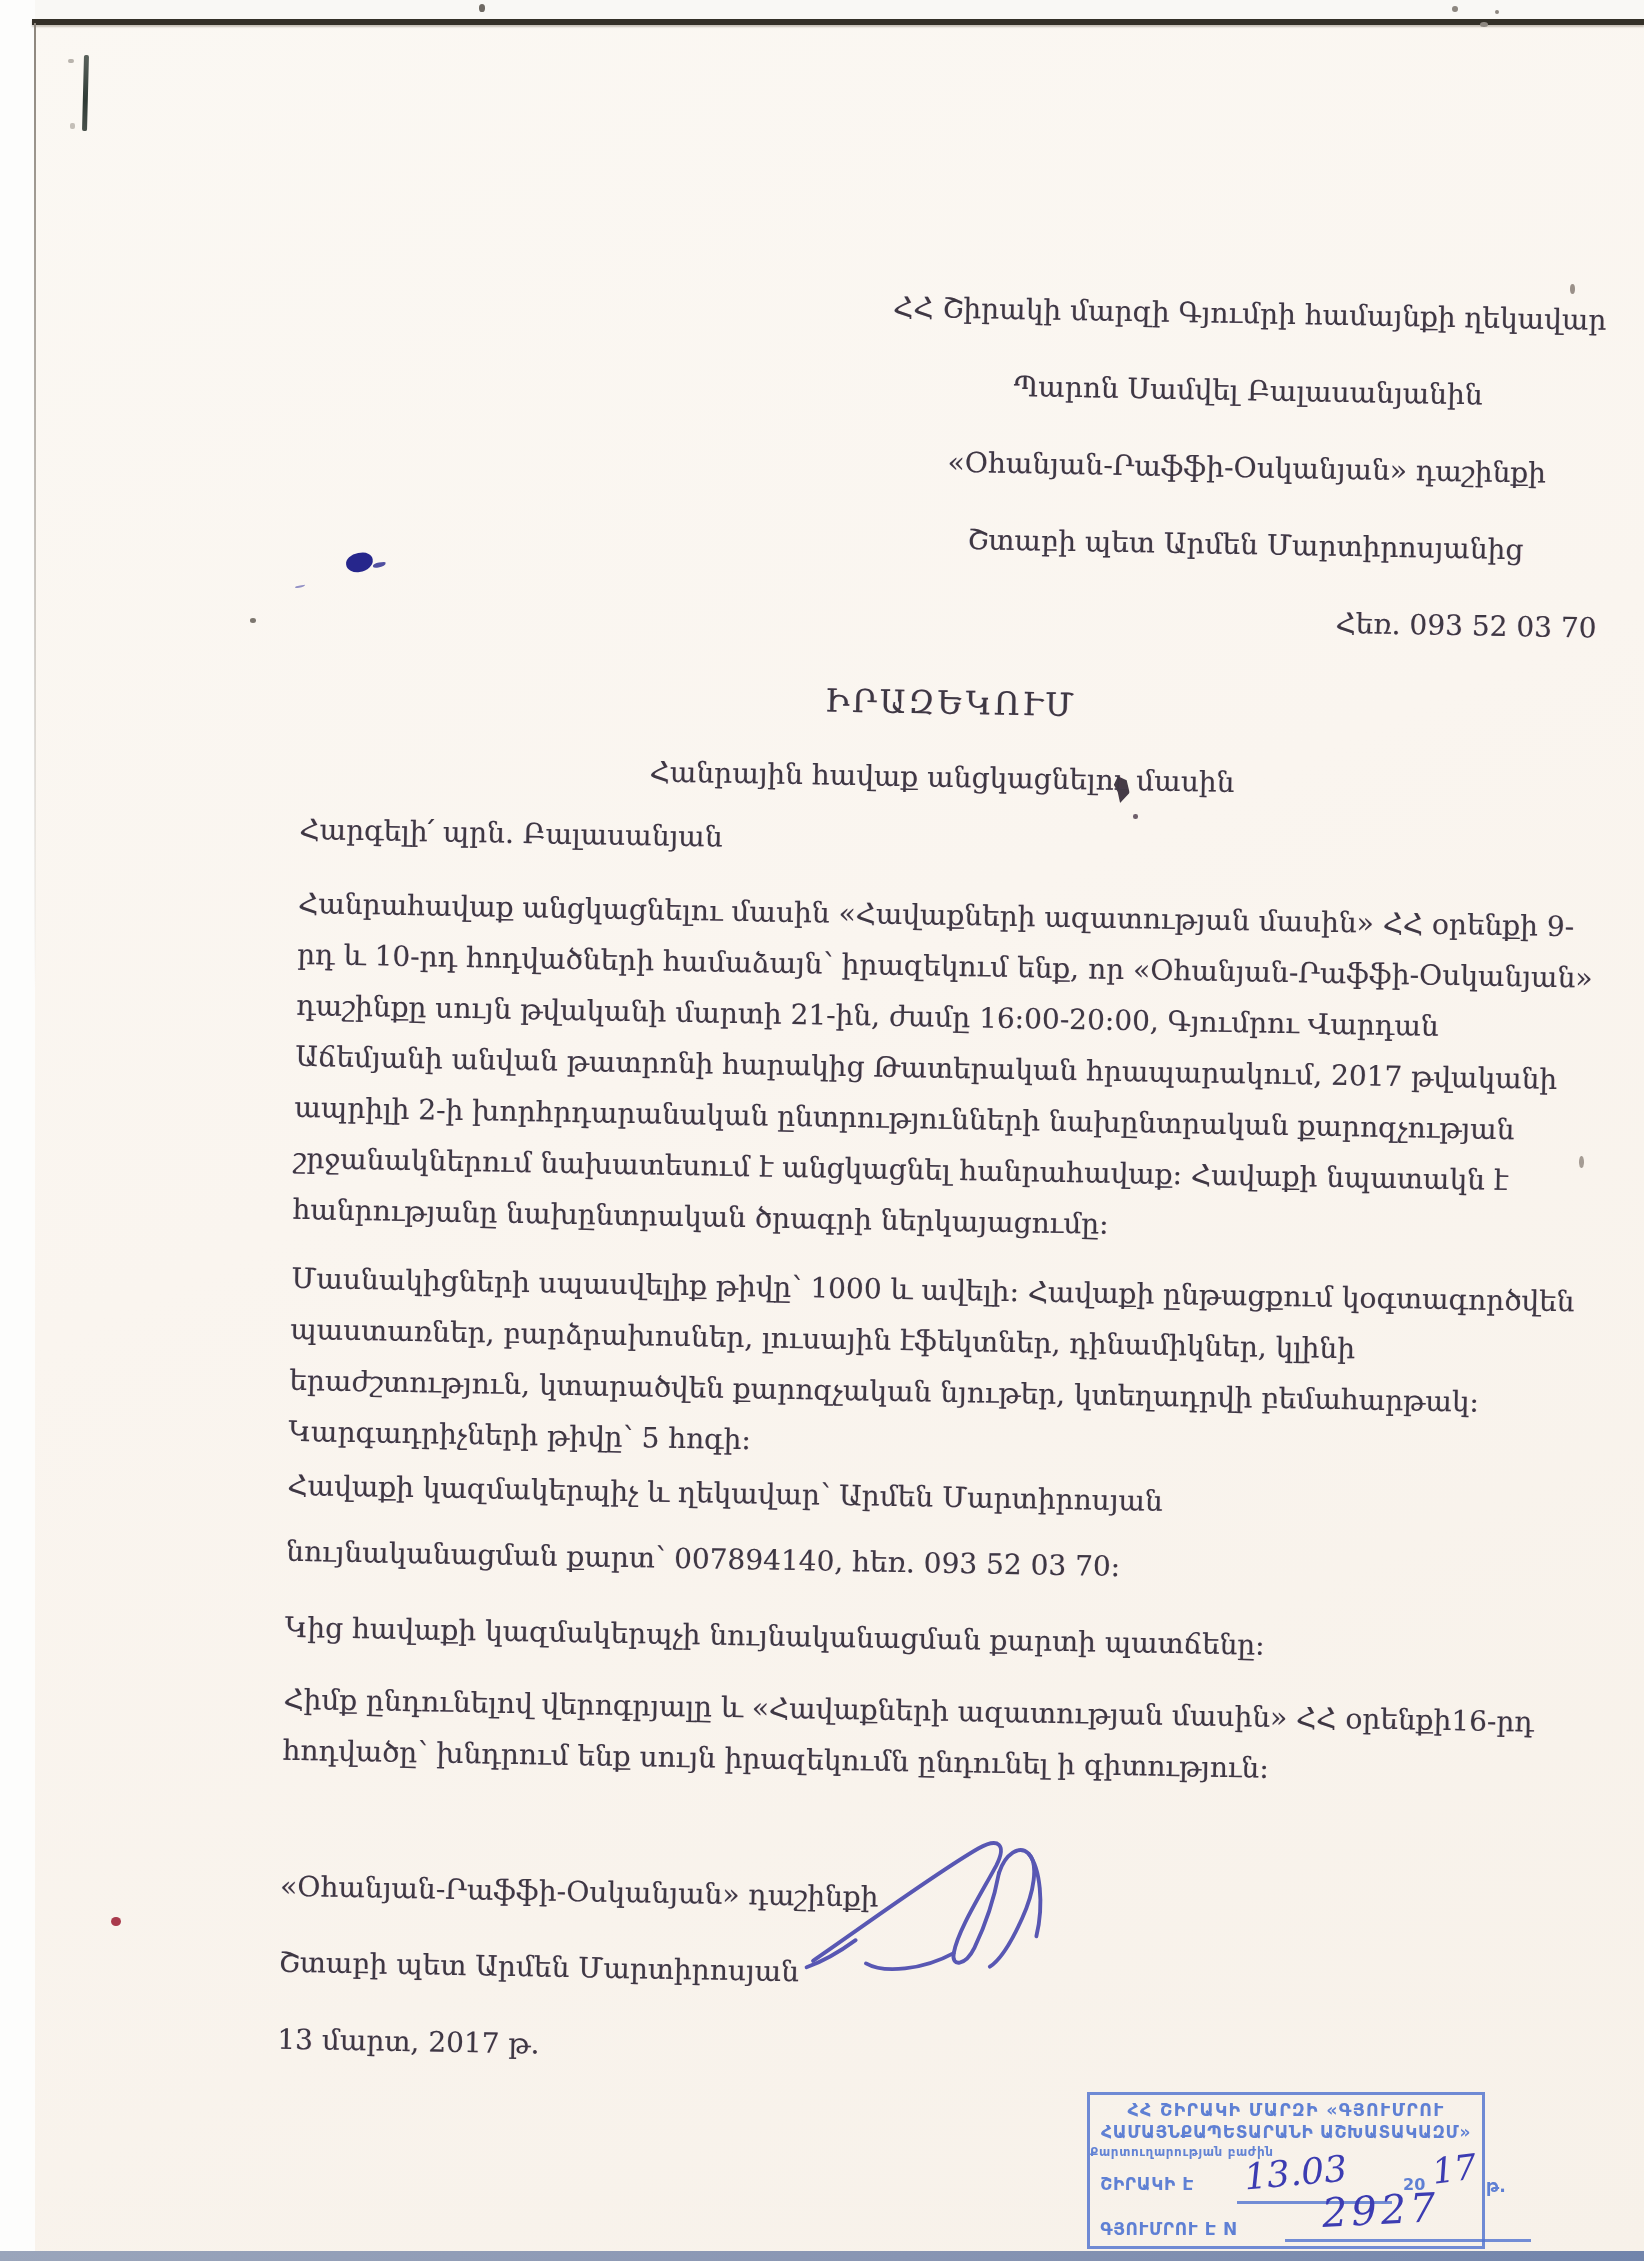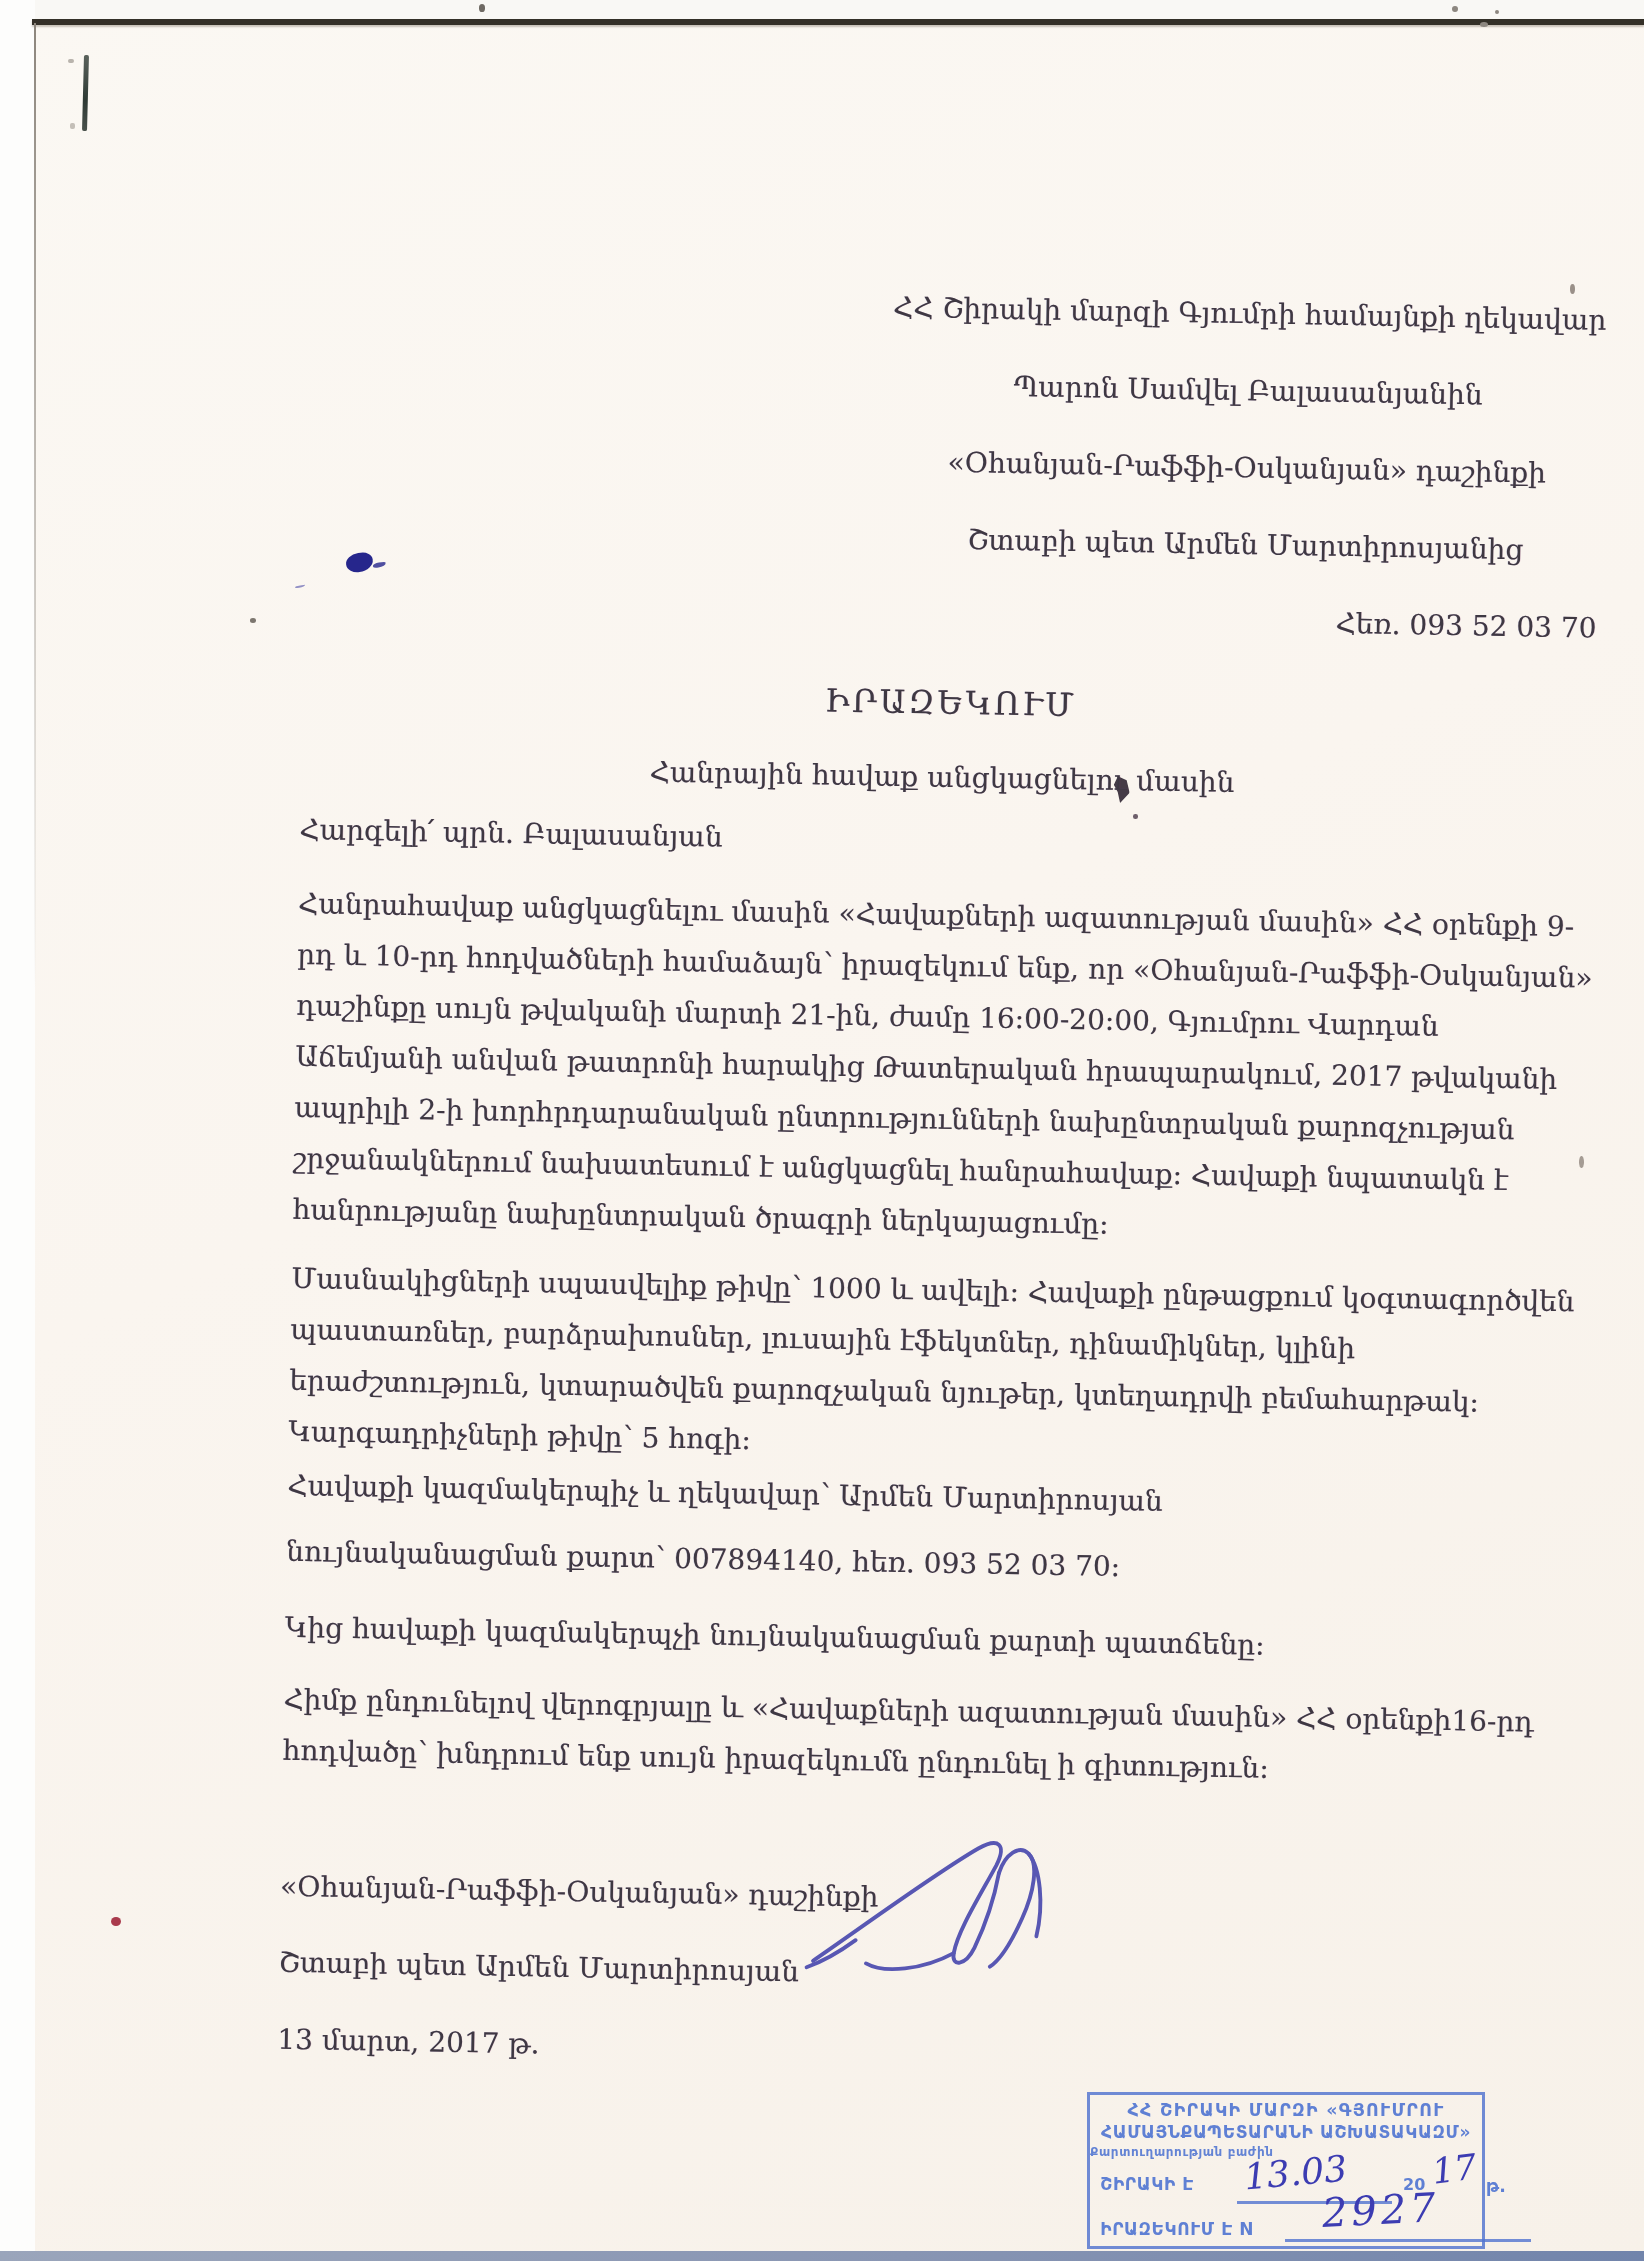--- a/index.html
+++ b/index.html
@@ -157,21 +157,21 @@
     <div class="stamp-l2">ՀԱՄԱՅՆՔԱՊԵՏԱՐԱՆԻ ԱՇԽԱՏԱԿԱԶՄ»</div>
     <div class="stamp-l3">Քարտուղարության բաժին</div>
 
     <div class="stamp-received-label">ՇԻՐԱԿԻ Է</div>
     <div class="stamp-line1"></div>
     <div class="hw hw-date">13.03</div>
     <div class="stamp-year-prefix">20</div>
     <div class="hw hw-year">17</div>
     <div class="stamp-year-suffix">թ.</div>
 
-    <div class="stamp-registered-label">ԻՐԱԶԵԿՈՒՄ Է N</div>
+    <div class="stamp-registered-label">ԳՅՈՒՄՐՈՒ Է N</div>
     <div class="stamp-line2"></div>
     <div class="hw hw-regno">2927</div>
   </div>
 
   <div class="bottom-band"></div>
 
 </div>
 
 
 </body></html>

